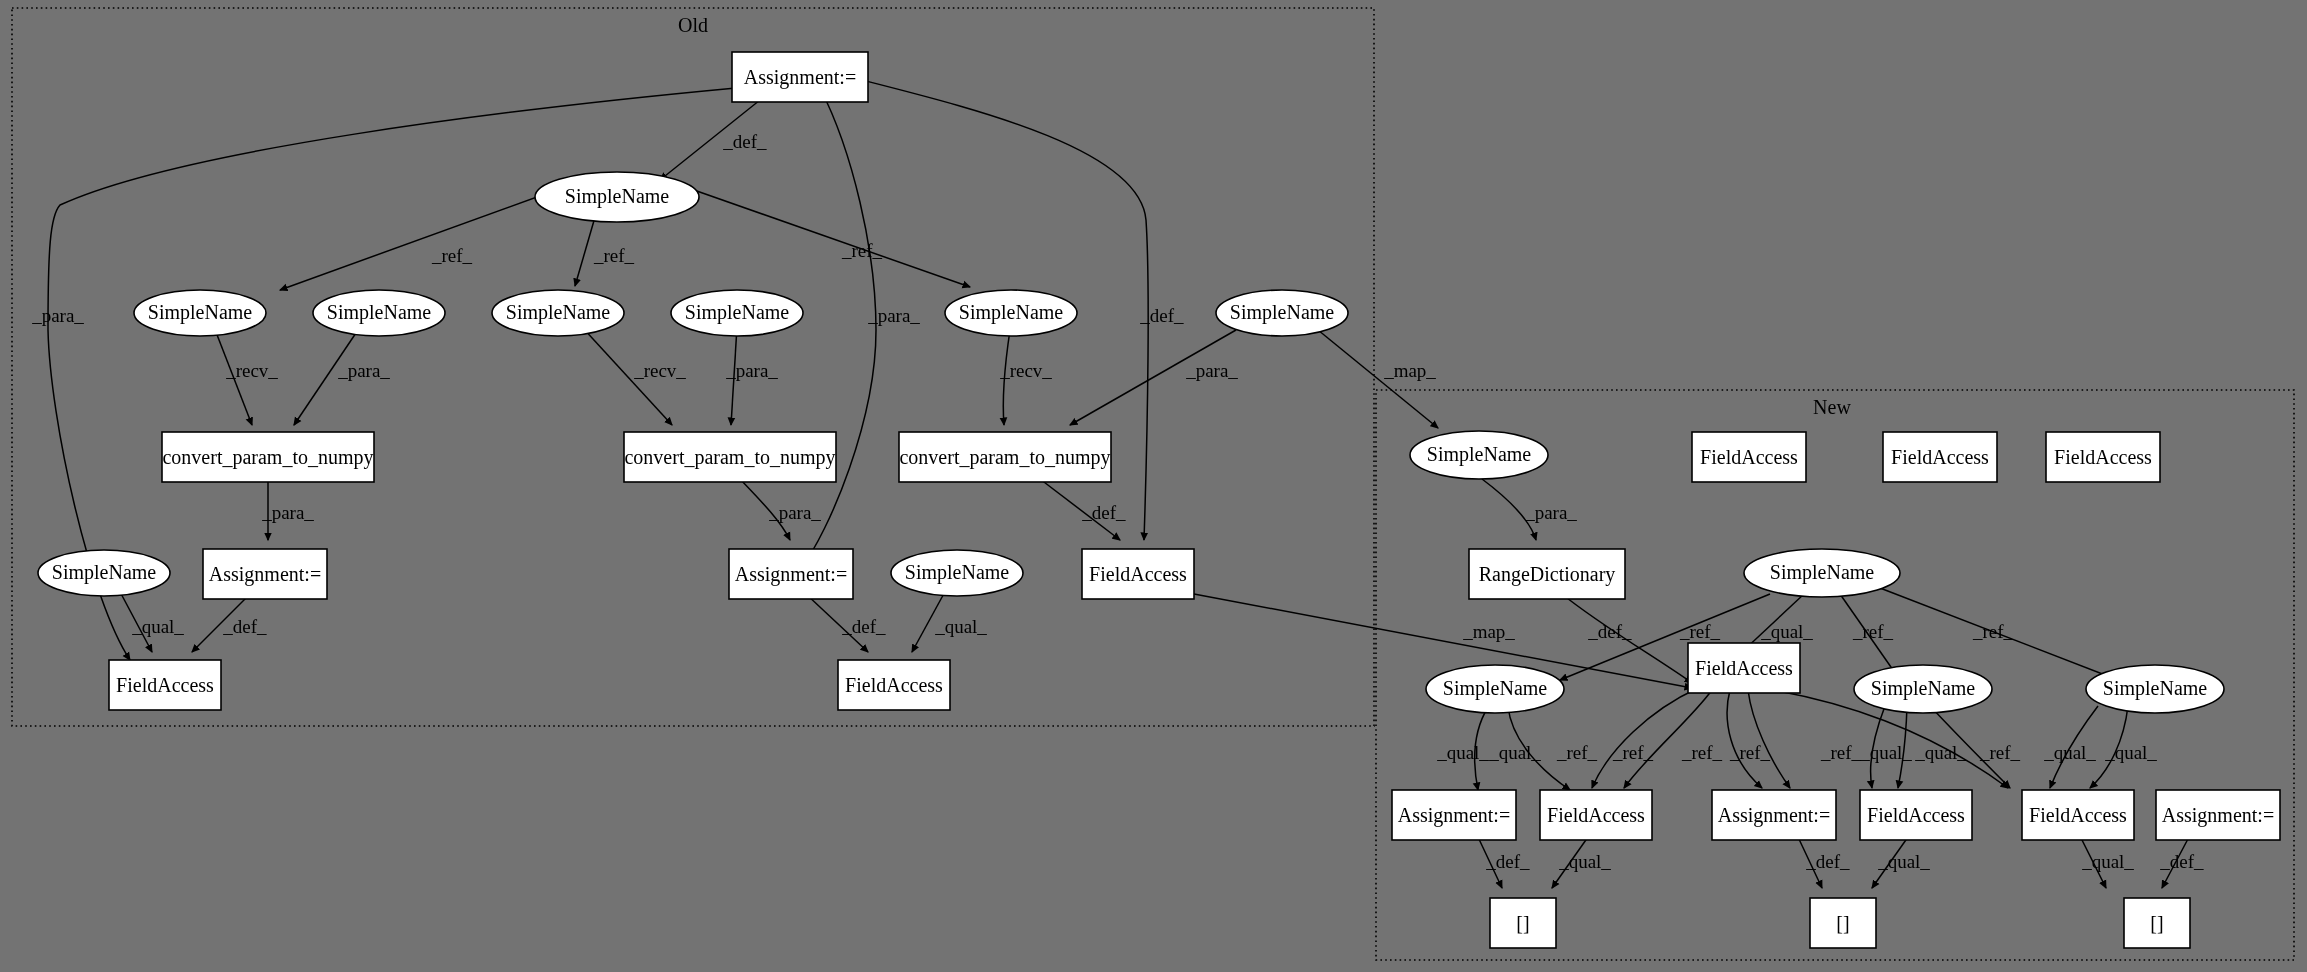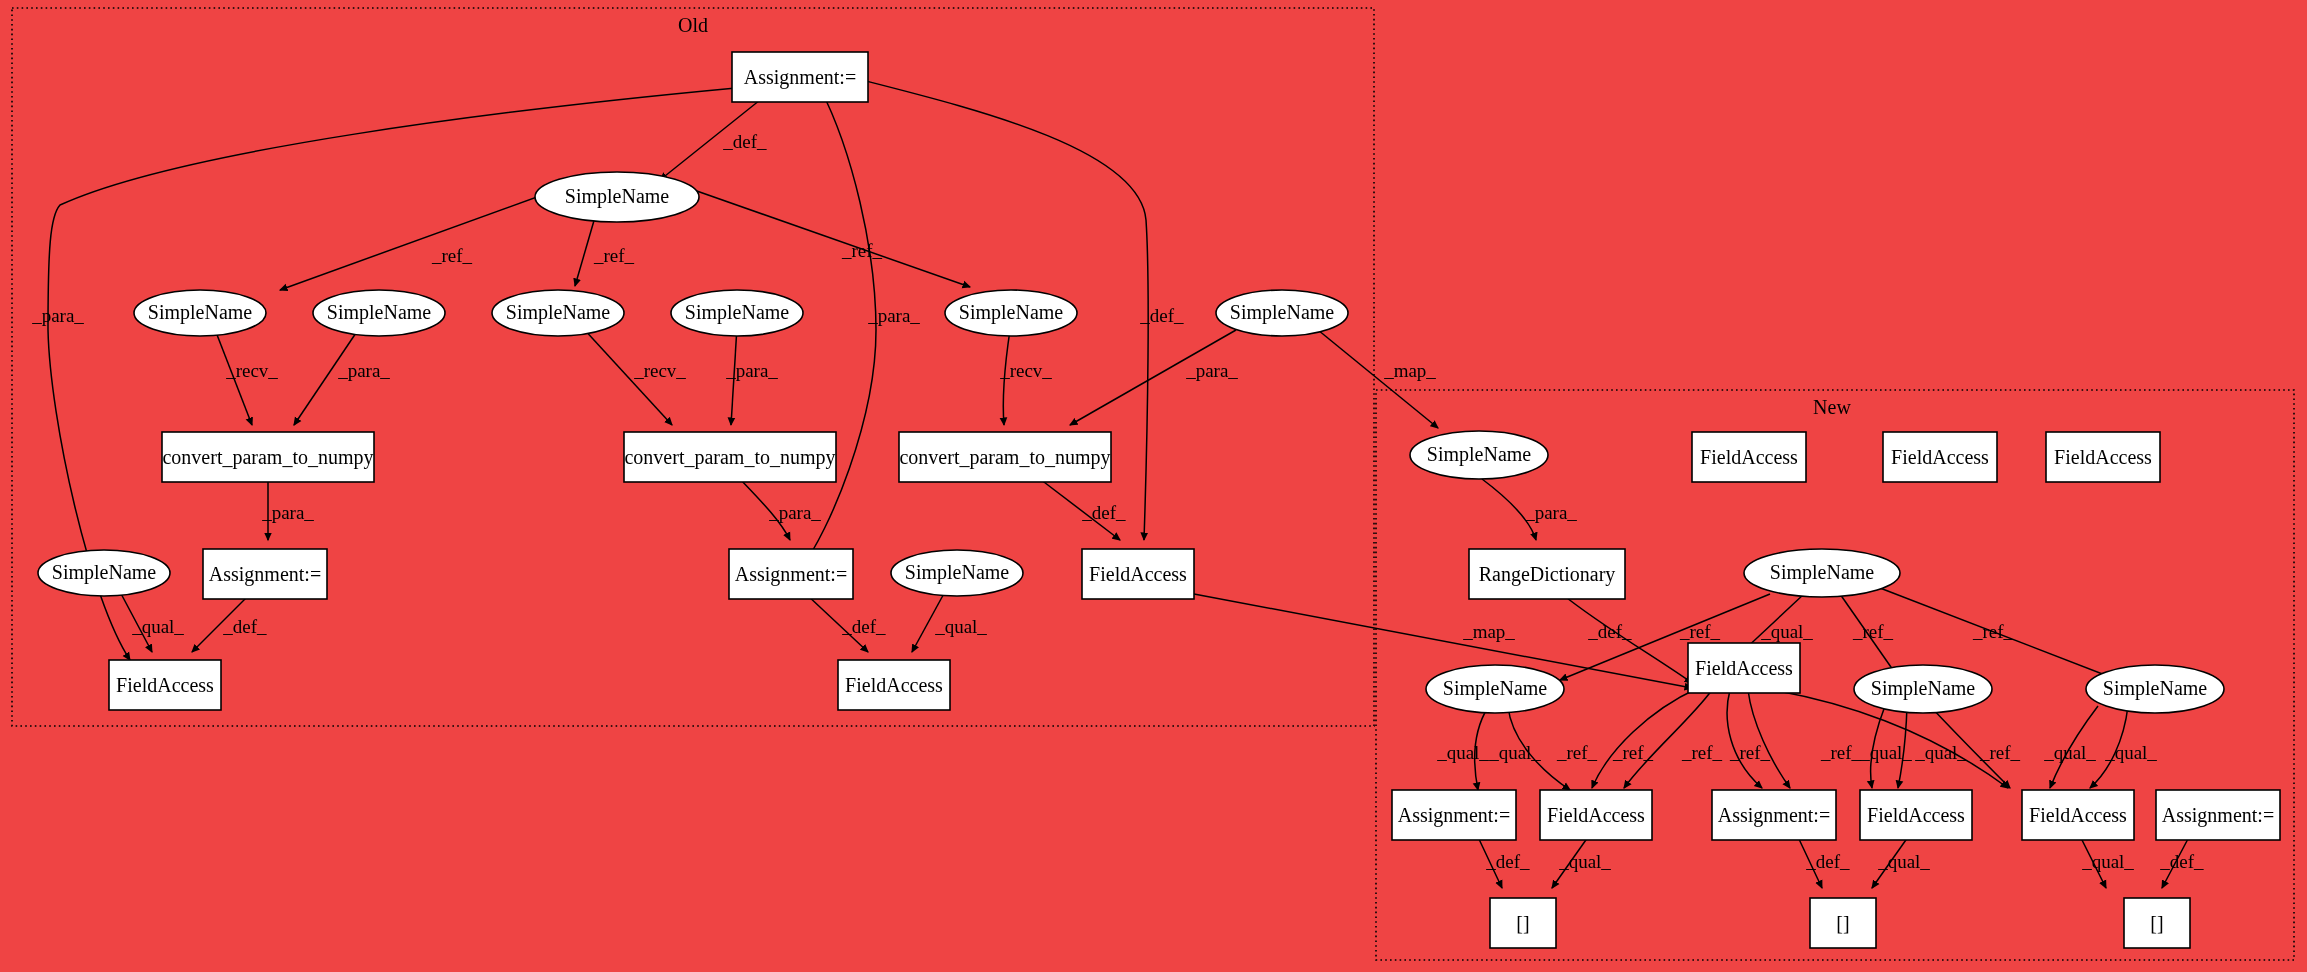--- a/index.html
+++ b/index.html
@@ -4,21 +4,21 @@
 <style>
   html, body {
     margin: 0;
     padding: 0;
     background: #ffffff;
   }
   #canvas-wrap {
     position: relative;
     width: 2307px;
     height: 972px;
-    background: #ef4444;
+    background: #737373;
     font-family: "Liberation Serif", "DejaVu Serif", serif;
   }
   svg#graph {
     display: block;
     width: 2307px;
     height: 972px;
   }
   .node-shape {
     fill: #ffffff;
     stroke: #000000;

